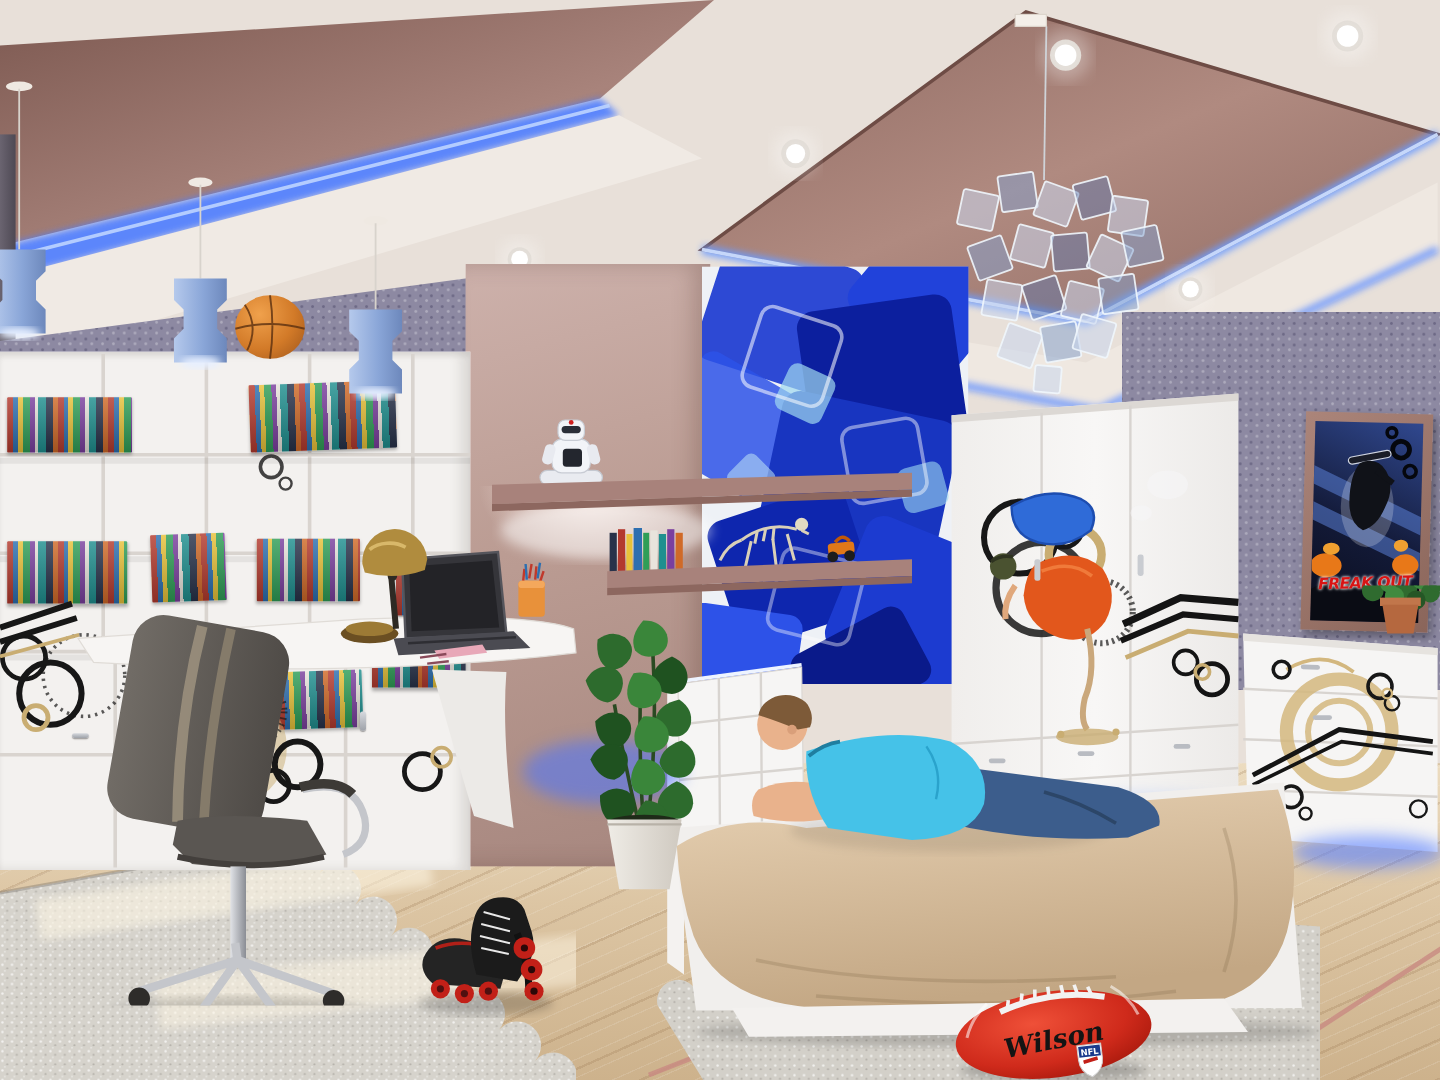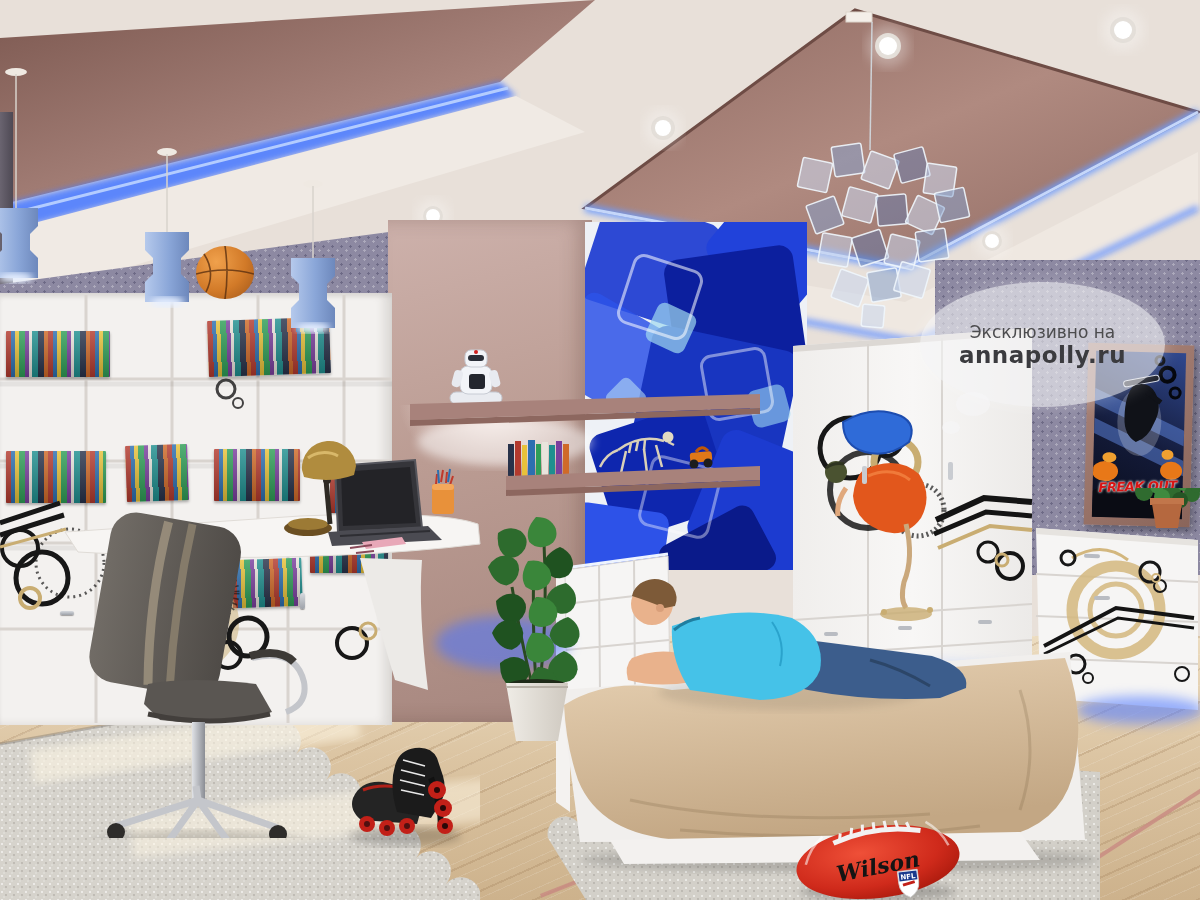--- a/index.html
+++ b/index.html
@@ -645,20 +645,16 @@
       <rect x="75" y="233" width="30" height="30" rx="2" fill="rgba(90,120,175,.45)" transform="rotate(-18 90 248)"></rect>
       <rect x="107" y="237" width="30" height="30" rx="2" fill="rgba(200,214,236,.55)" transform="rotate(14 122 252)"></rect>
       <rect x="137" y="230" width="30" height="30" rx="2" fill="rgba(130,160,205,.5)" transform="rotate(-8 152 245)"></rect>
       <rect x="55" y="273" width="30" height="30" rx="2" fill="rgba(200,214,236,.55)" transform="rotate(20 70 288)"></rect>
       <rect x="89" y="270" width="30" height="30" rx="2" fill="rgba(130,160,205,.5)" transform="rotate(-10 104 285)"></rect>
       <rect x="117" y="265" width="30" height="30" rx="2" fill="rgba(200,214,236,.55)" transform="rotate(16 132 280)"></rect>
       <rect x="82" y="305" width="22" height="22" rx="2" fill="rgba(200,214,236,.55)" transform="rotate(5 93 316)"></rect>
     </g>
   </svg>
 
-  <div id="watermark" class="abs">
-    <div id="wm-line1">Эксклюзивно на</div>
-    <div id="wm-line2">annapolly.ru</div>
-  </div>
   <div id="wm-c1" class="abs wm-dot"></div>
   <div id="wm-c2" class="abs wm-dot"></div>
 
 </div>
 
 </body></html>

